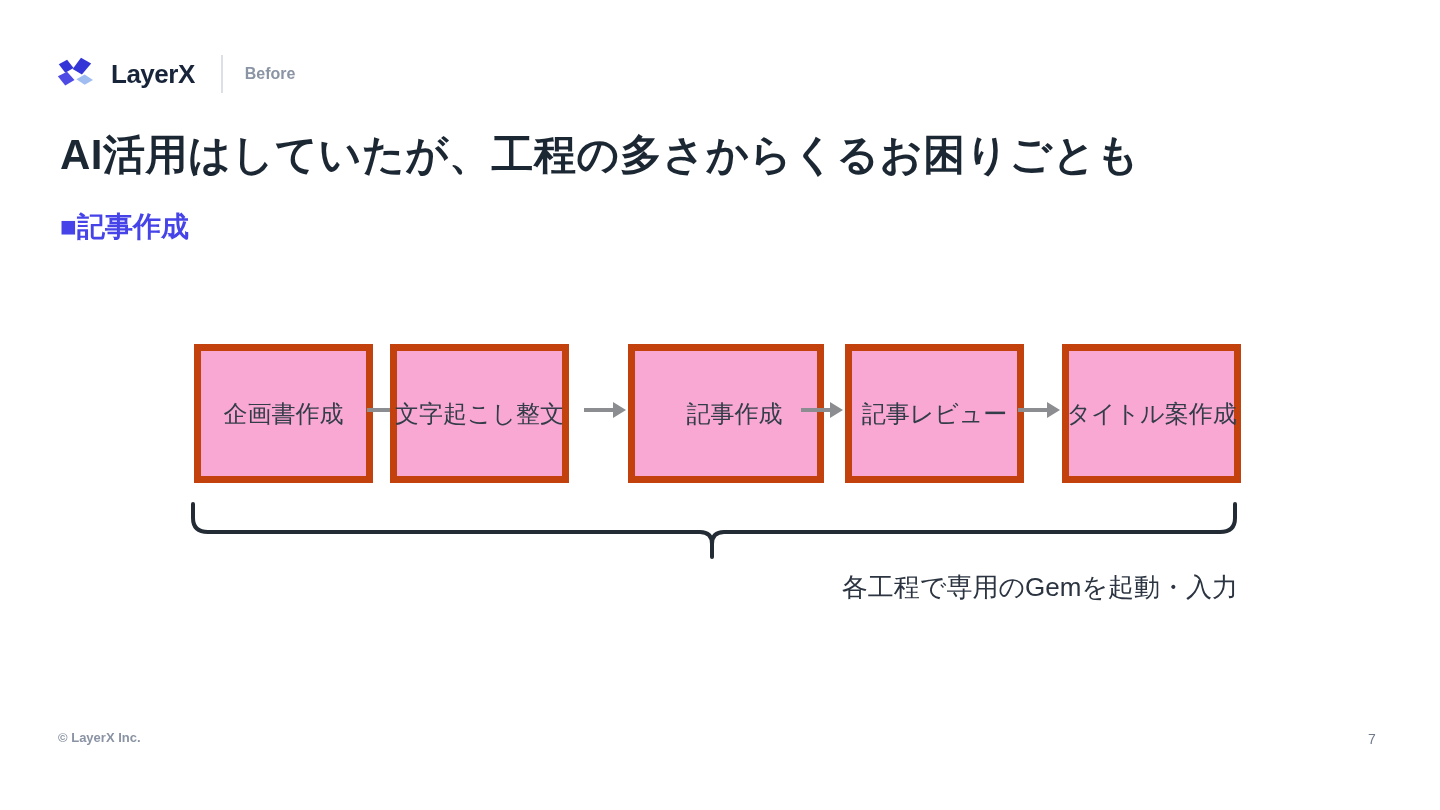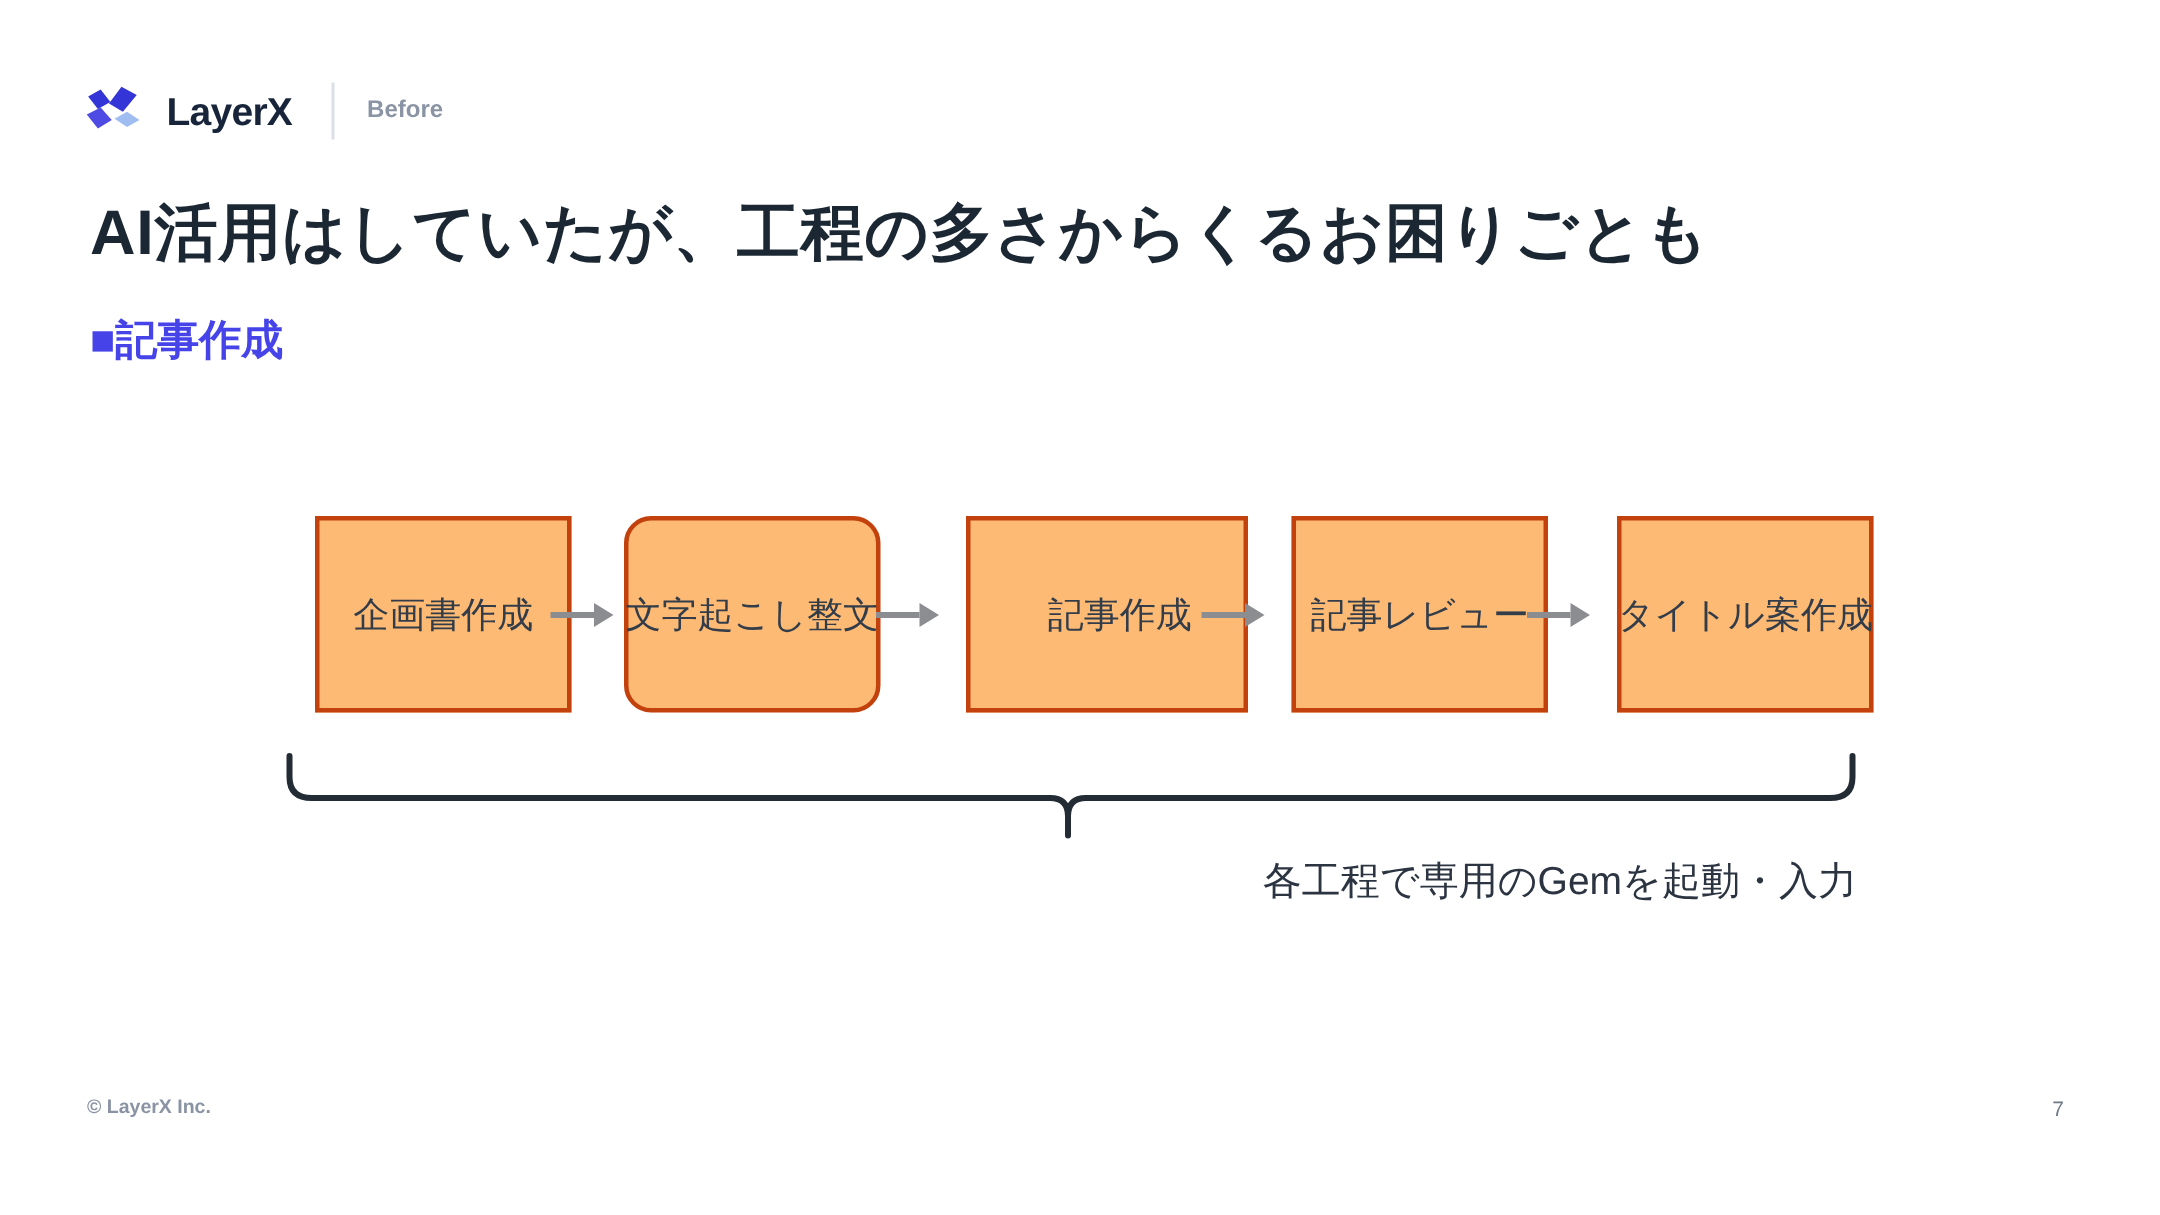--- a/index.html
+++ b/index.html
@@ -48,27 +48,27 @@
   .body-text {
     position: absolute; left: 60px; top: 250px;
     font-size: 25px; font-weight: 400; color: #2a3342;
     white-space: nowrap;
   }
 
   
   .flow-box {
     position: absolute; top: 344px;
     width: 165px; height: 125px;
-    border: 3px solid #c2410c; background: #fdba74;
+    border: 7px solid #c2410c; background: #f9a8d4;
     display: flex; align-items: center; justify-content: center;
     font-size: 24px; color: #333c49; font-weight: 500;
-    white-space: nowrap; box-sizing: content-box; margin-left: 16px;
+    white-space: nowrap; box-sizing: content-box;
   }
   .flow-box.b0 { left: 194px; }
-  .flow-box.b1 { left: 400px; border-radius: 18px; }
+  .flow-box.b1 { left: 390px; }
   .flow-box.b2 { left: 628px; padding-left: 17px; }
   .flow-box.b3 { left: 845px; }
   .flow-box.b4 { left: 1062px; }
 
   .flow-arrow {
     position: absolute; top: 401px; width: 42px; height: 17px;
     display: flex; align-items: center;
   }
   .flow-arrow.a0 { left: 367px; }
   .flow-arrow.a1 { left: 584px; }

